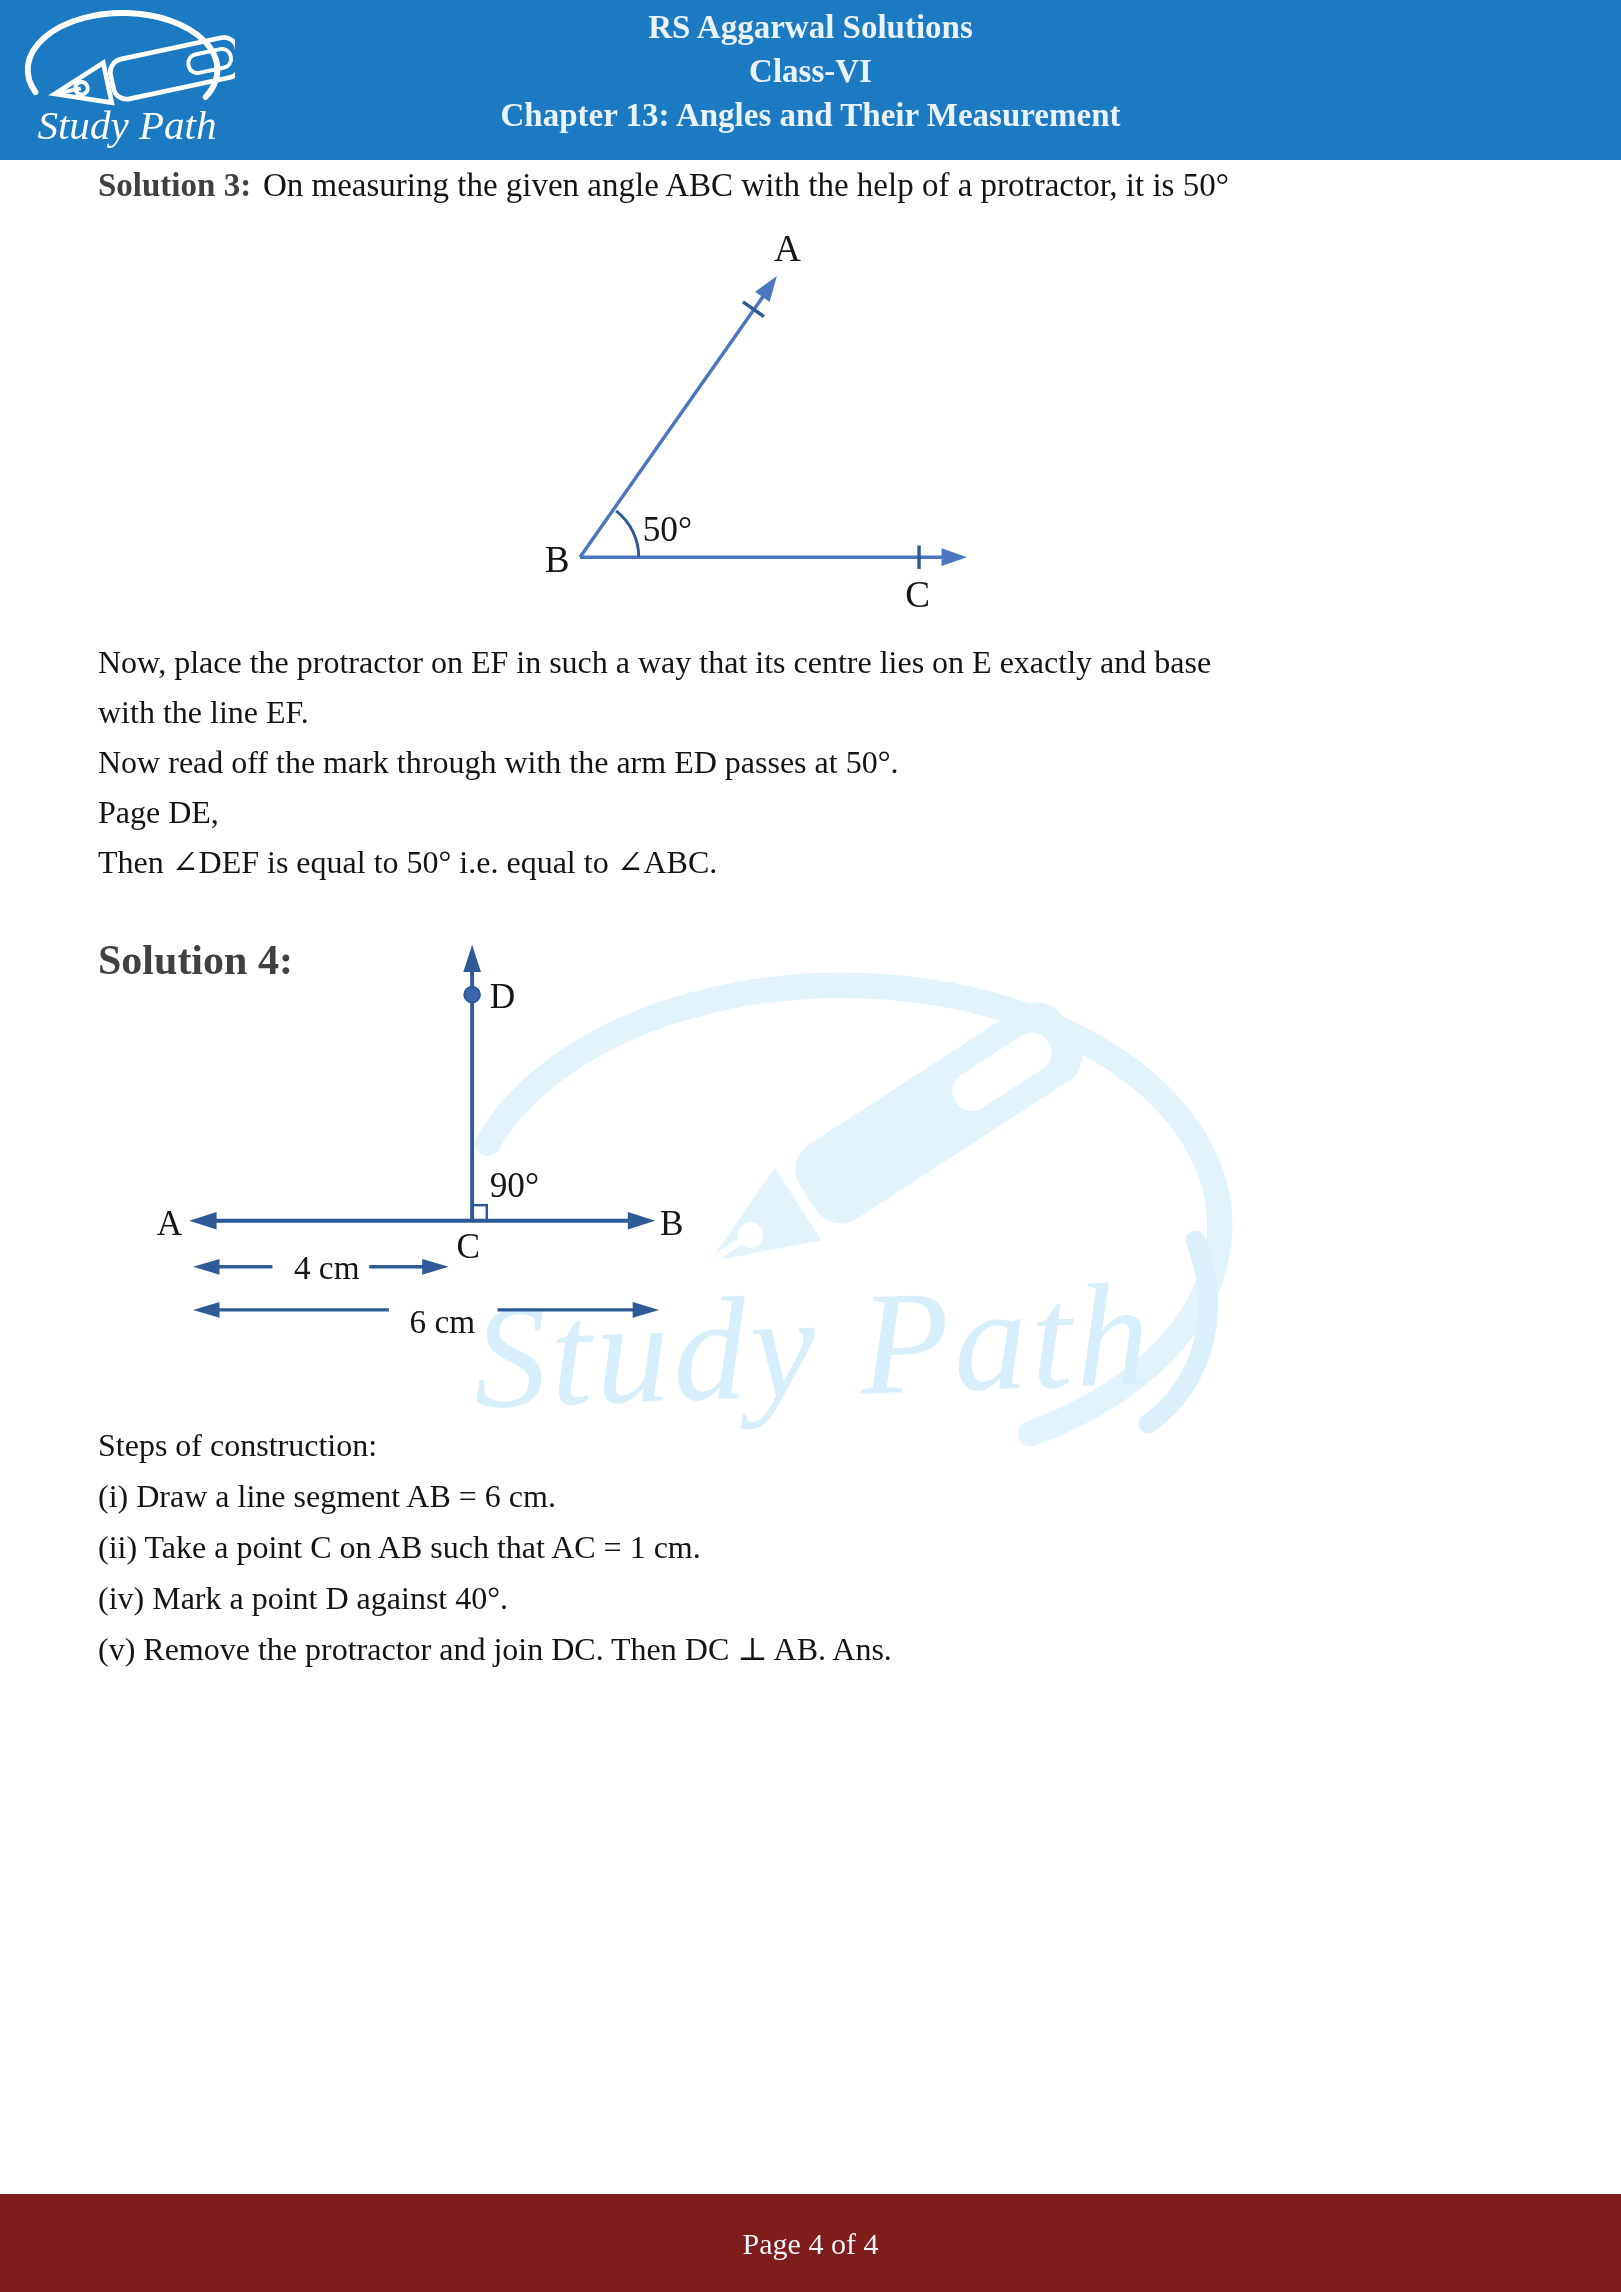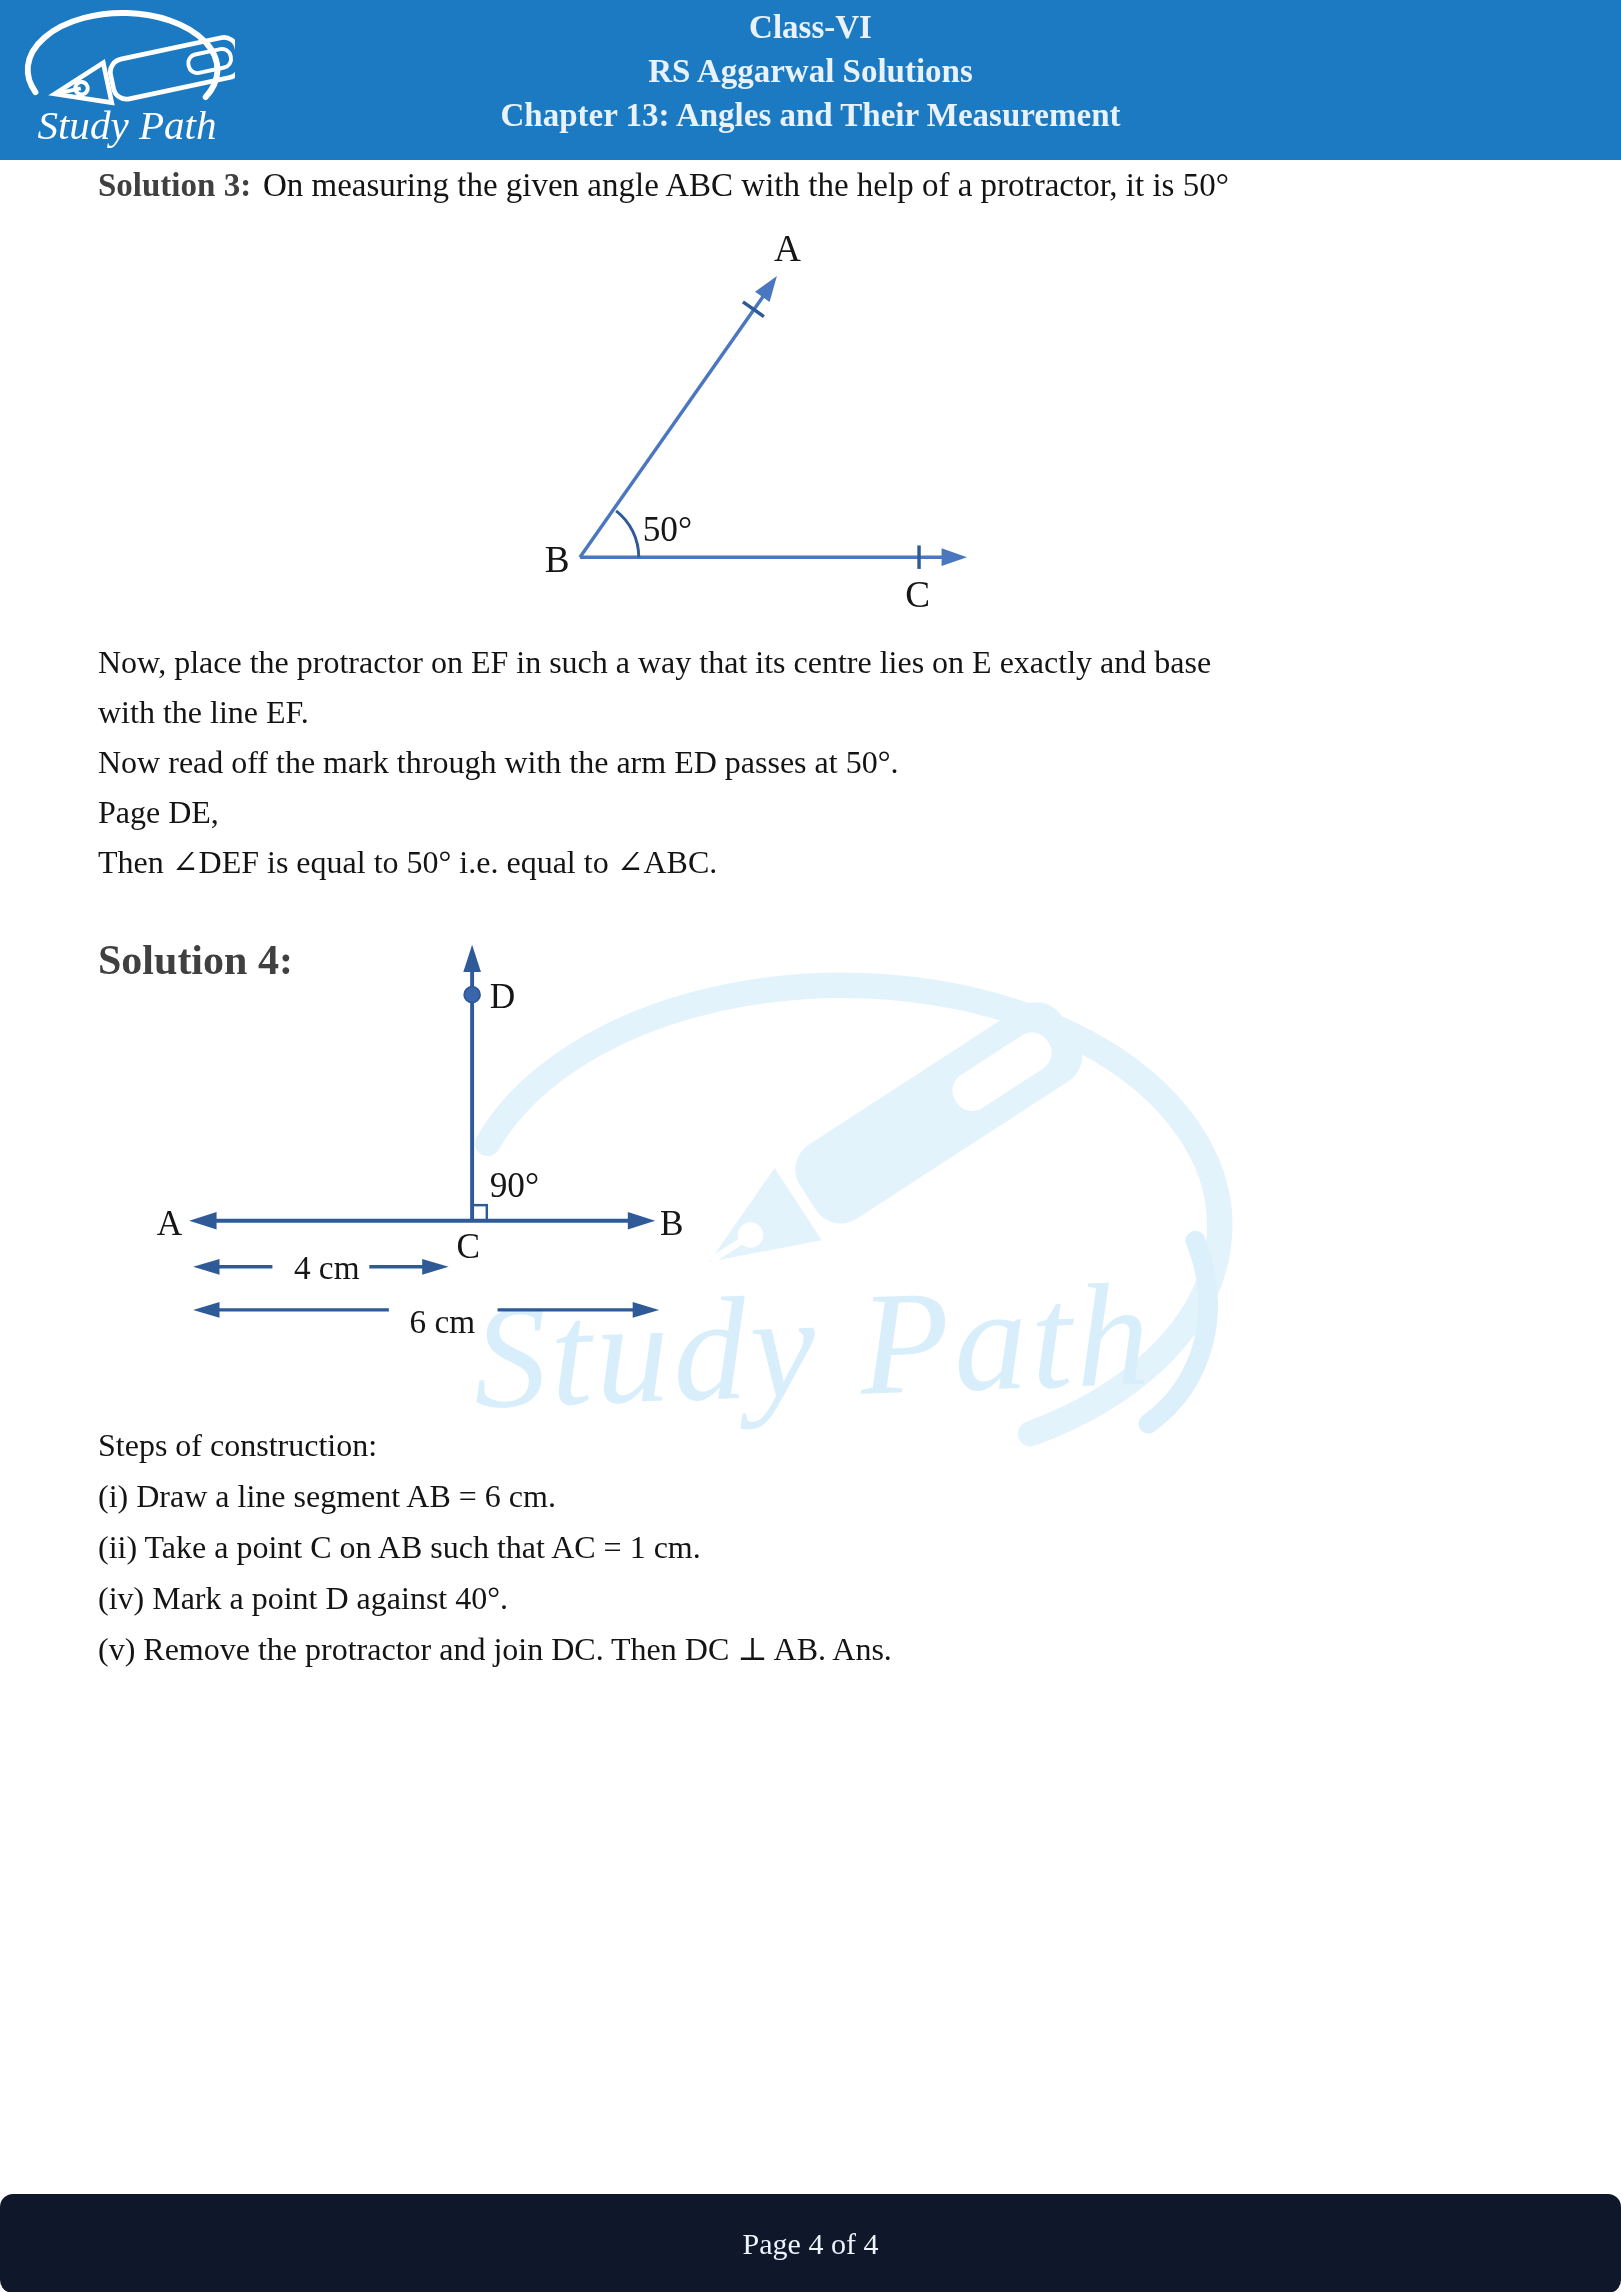--- a/index.html
+++ b/index.html
@@ -23,23 +23,23 @@
   .sol-label{color:#404040;font-weight:bold;margin-right:11.8px;}
   .para{position:absolute;left:98px;top:637px;font-size:32px;line-height:50px;z-index:1;}
   .sol4{position:absolute;left:98px;top:936px;font-size:42px;z-index:1;}
   .steps{position:absolute;left:98px;top:1388px;font-size:32px;line-height:51px;z-index:1;margin-top:32px;}
   
   .diagram{position:absolute;z-index:1;}
   .watermark{position:absolute;left:421px;top:961px;z-index:0;}
   .dlabel{font-family:"Liberation Serif","DejaVu Serif",serif;fill:#161616;}
   
   .footer{
-    position:absolute;left:0;bottom:0;width:100%;height:99px;background:#0f172a;
+    position:absolute;left:0;bottom:0;width:100%;height:99px;background:#7f1d1d;
     display:flex;align-items:center;justify-content:center;
-    color:#eef4fb;font-size:30px;z-index:2;border-radius:13px;
+    color:#eef4fb;font-size:30px;z-index:2;
   }
 </style>
 </head>
 <body>
 
 <div class="page">
 
   <svg class="watermark" width="843" height="559" viewBox="0 0 860 570">
     <path d="M 68 186 A 385 245 0 1 1 622 482" fill="none" stroke="#e3f3fc" stroke-width="26" stroke-linecap="round"></path>
     <path d="M 790 285 C 818 355 800 430 742 472" fill="none" stroke="#dcf0fb" stroke-width="20" stroke-linecap="round"></path>
@@ -60,22 +60,22 @@
       <g transform="translate(118,78) rotate(-12) scale(0.40)">
         <polygon points="-190,0 -52,-52 -52,52" fill="none" stroke="#ffffff" stroke-width="12"></polygon>
         <circle cx="-120" cy="0" r="16" fill="none" stroke="#ffffff" stroke-width="10"></circle>
         <line x1="-186" y1="0" x2="-122" y2="0" stroke="#ffffff" stroke-width="10"></line>
         <rect x="-40" y="-52" width="330" height="104" rx="34" fill="none" stroke="#ffffff" stroke-width="12"></rect>
         <rect x="160" y="-24" width="110" height="48" rx="22" fill="none" stroke="#ffffff" stroke-width="10"></rect>
       </g>
       <text x="26" y="140" font-size="42" font-style="italic" fill="#ffffff" font-family="Liberation Serif, DejaVu Serif, serif">Study Path</text>
     </svg>
     <div class="header-titles">
+      <div>RS Aggarwal Solutions</div>
       <div>Class-VI</div>
-      <div>RS Aggarwal Solutions</div>
       <div>Chapter 13: Angles and Their Measurement</div>
     </div>
   </div>
 
   <div class="sol-line">
     <span class="sol-label">Solution 3:</span><span>On measuring the given angle ABC with the help of a protractor, it is 50°</span>
   </div>
 
   <svg class="diagram" style="left:529px;top:218px;" width="490" height="402" viewBox="0 0 500 410">
 

